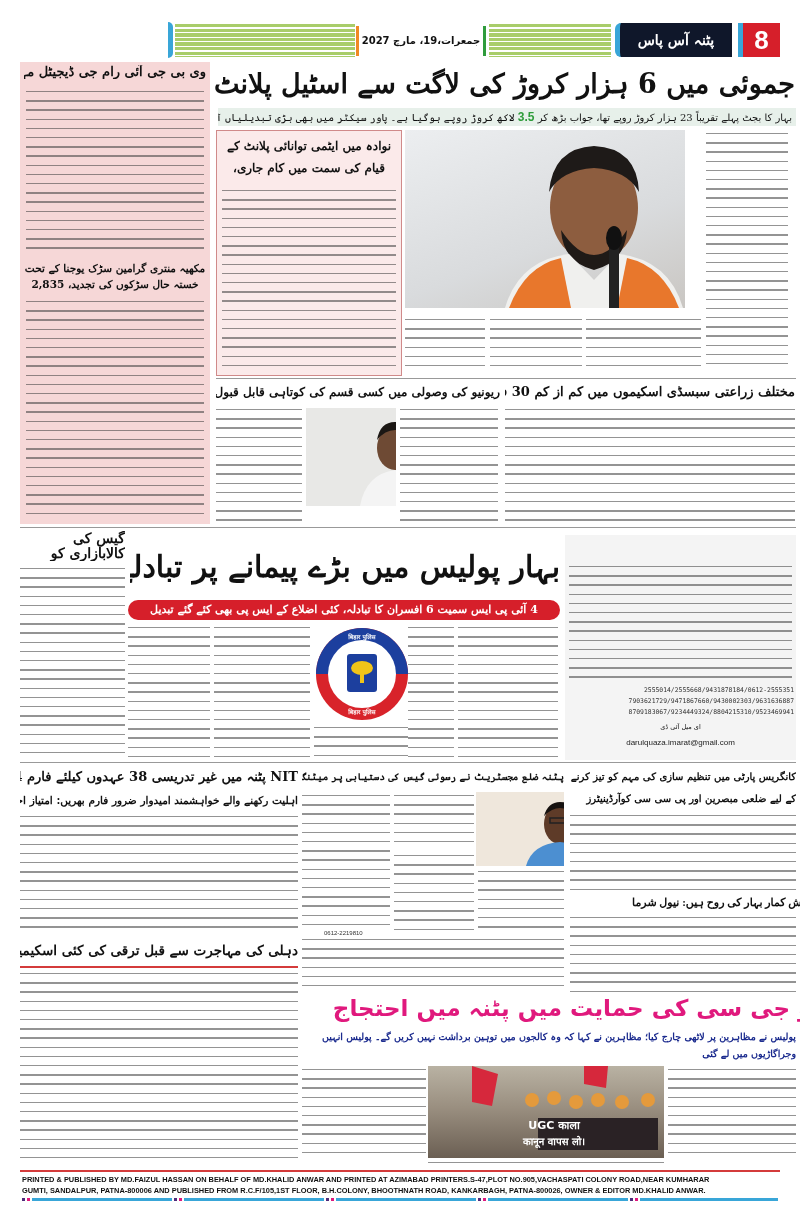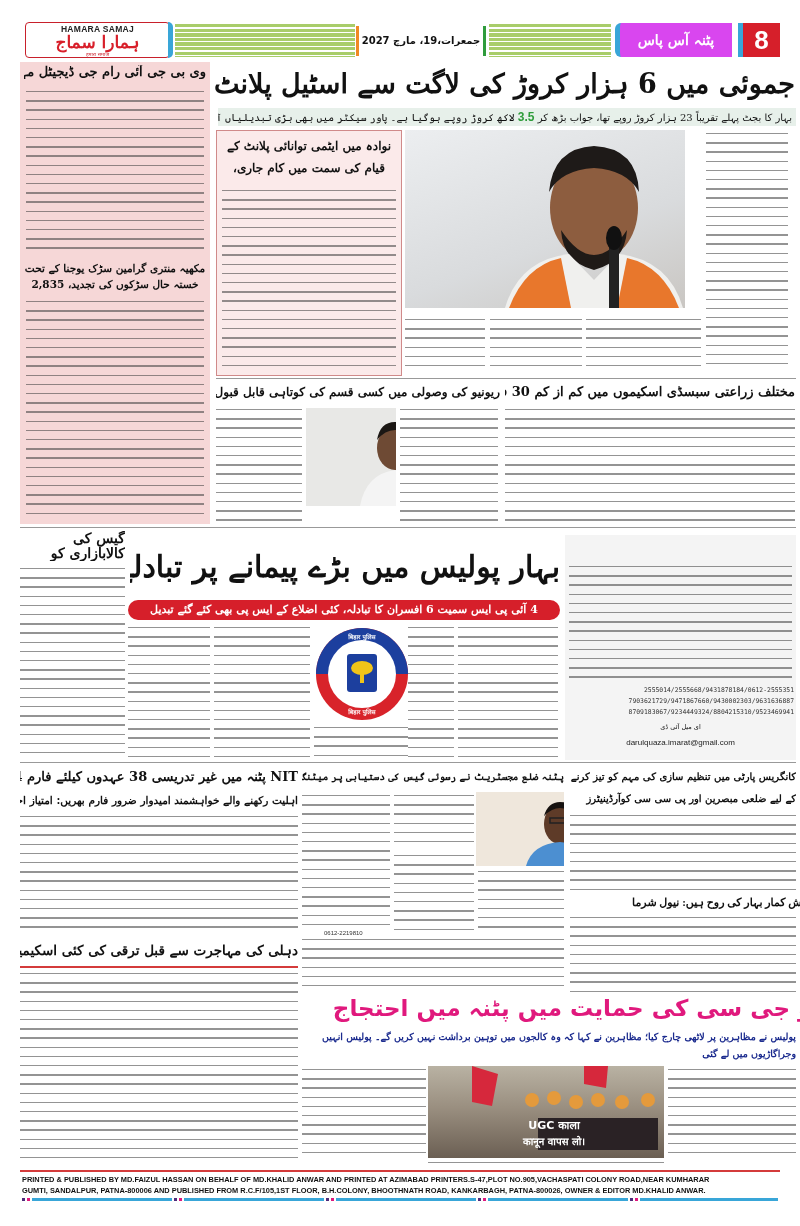--- a/index.html
+++ b/index.html
@@ -14,39 +14,34 @@
 
   
   #masthead { top: 22px; left: 20px; width: 760px; height: 36px; }
   .logo-box { position: absolute; left: 5px; top: 0; width: 145px; height: 36px; border: 1.5px solid #c8202b; border-radius: 4px; background: #fff; }
   .logo-en { position: absolute; left: 0; right: 0; top: 1px; text-align: center; font-family: "Liberation Sans", sans-serif; font-weight: bold; font-size: 8.5px; color: #222; letter-spacing: 0.3px; }
   .logo-ur { position: absolute; left: 0; right: 0; top: 9px; text-align: center; font-family: "DejaVu Serif", serif; font-weight: bold; font-size: 17px; color: #d81f2a; direction: rtl; line-height: 20px; }
   .logo-hi { position: absolute; left: 0; right: 0; bottom: 0; text-align: center; font-size: 5px; color: #c8202b; }
   .stripes { position: absolute; height: 33px; top: 2px; background: repeating-linear-gradient(to bottom, #a9cd6a 0 3.4px, #fff 3.4px 4.6px); }
   .stripe-cap { position: absolute; top: 0; width: 5px; height: 36px; border-radius: 0 6px 6px 0; background: #39a6d8; }
   .date-box { position: absolute; left: 336px; top: 4px; width: 130px; height: 30px; background: #fff; border-left: 3px solid #f08a24; border-right: 3px solid #2f9c3d; font-size: 10px; font-weight: bold; text-align: center; line-height: 30px; direction: rtl; }
-  .section-tab { position: absolute; left: 595px; top: 1px; width: 117px; height: 34px; background: #d946ef; color: #fff; border-radius: 6px 0 0 6px; border-left: 5px solid #39a6d8; font-family: "DejaVu Serif", serif; font-weight: bold; font-size: 14px; text-align: center; line-height: 34px; direction: rtl; }
+  .section-tab { position: absolute; left: 595px; top: 1px; width: 117px; height: 34px; background: #0f172a; color: #fff; border-radius: 6px 0 0 6px; border-left: 5px solid #39a6d8; font-family: "DejaVu Serif", serif; font-weight: bold; font-size: 14px; text-align: center; line-height: 34px; direction: rtl; }
   .page-num { position: absolute; left: 718px; top: 1px; width: 42px; height: 34px; background: #d61f2a; color: #fff; border-left: 5px solid #39a6d8; font-family: "Liberation Sans", sans-serif; font-weight: bold; font-size: 26px; text-align: center; line-height: 34px; }
 
   .rule { position: absolute; height: 1px; background: #999; }
   .redrule { position: absolute; height: 1.5px; background: #d43b3b; }
   .photo { position: absolute; overflow: hidden; padding-left: 44px; }
   .caption { position: absolute; font-size: 5.5px; color: #333; direction: rtl; text-align: center; white-space: nowrap; overflow: hidden; }
   .red-banner { background: #d61f2a; color: #fff; font-family: "DejaVu Serif", serif; font-weight: bold; direction: rtl; text-align: center; white-space: nowrap; overflow: hidden; }
   .footer-text { position: absolute; left: 22px; width: 756px; font-family: "Liberation Sans", sans-serif; font-weight: bold; font-size: 7.4px; line-height: 11px; color: #111; text-align: justify; white-space: nowrap; overflow: hidden; }
 </style>
 </head>
 <body>
 
 <div id="masthead" class="abs">
-  <div class="logo-box">
-    <div class="logo-en">HAMARA SAMAJ</div>
-    <div class="logo-ur">ہمارا سماج</div>
-    <div class="logo-hi">हमारा समाज</div>
-  </div>
   <div class="stripe-cap" style="left:148px;"></div>
   <div class="stripes" style="left:155px;width:180px;"></div>
   <div class="date-box">جمعرات،19، مارچ 2027</div>
   <div class="stripes" style="left:469px;width:122px;"></div>
   <div class="section-tab">پٹنہ آس پاس</div>
   <div class="page-num">8</div>
 </div>
 
 <div class="abs pink" style="left:20px;top:62px;width:190px;height:462px;">
   <div class="headline" style="position:absolute;left:4px;right:4px;top:3px;font-size:13px;text-align:center;">وی بی جی آئی رام جی ڈیجیٹل مہم شروع</div>

